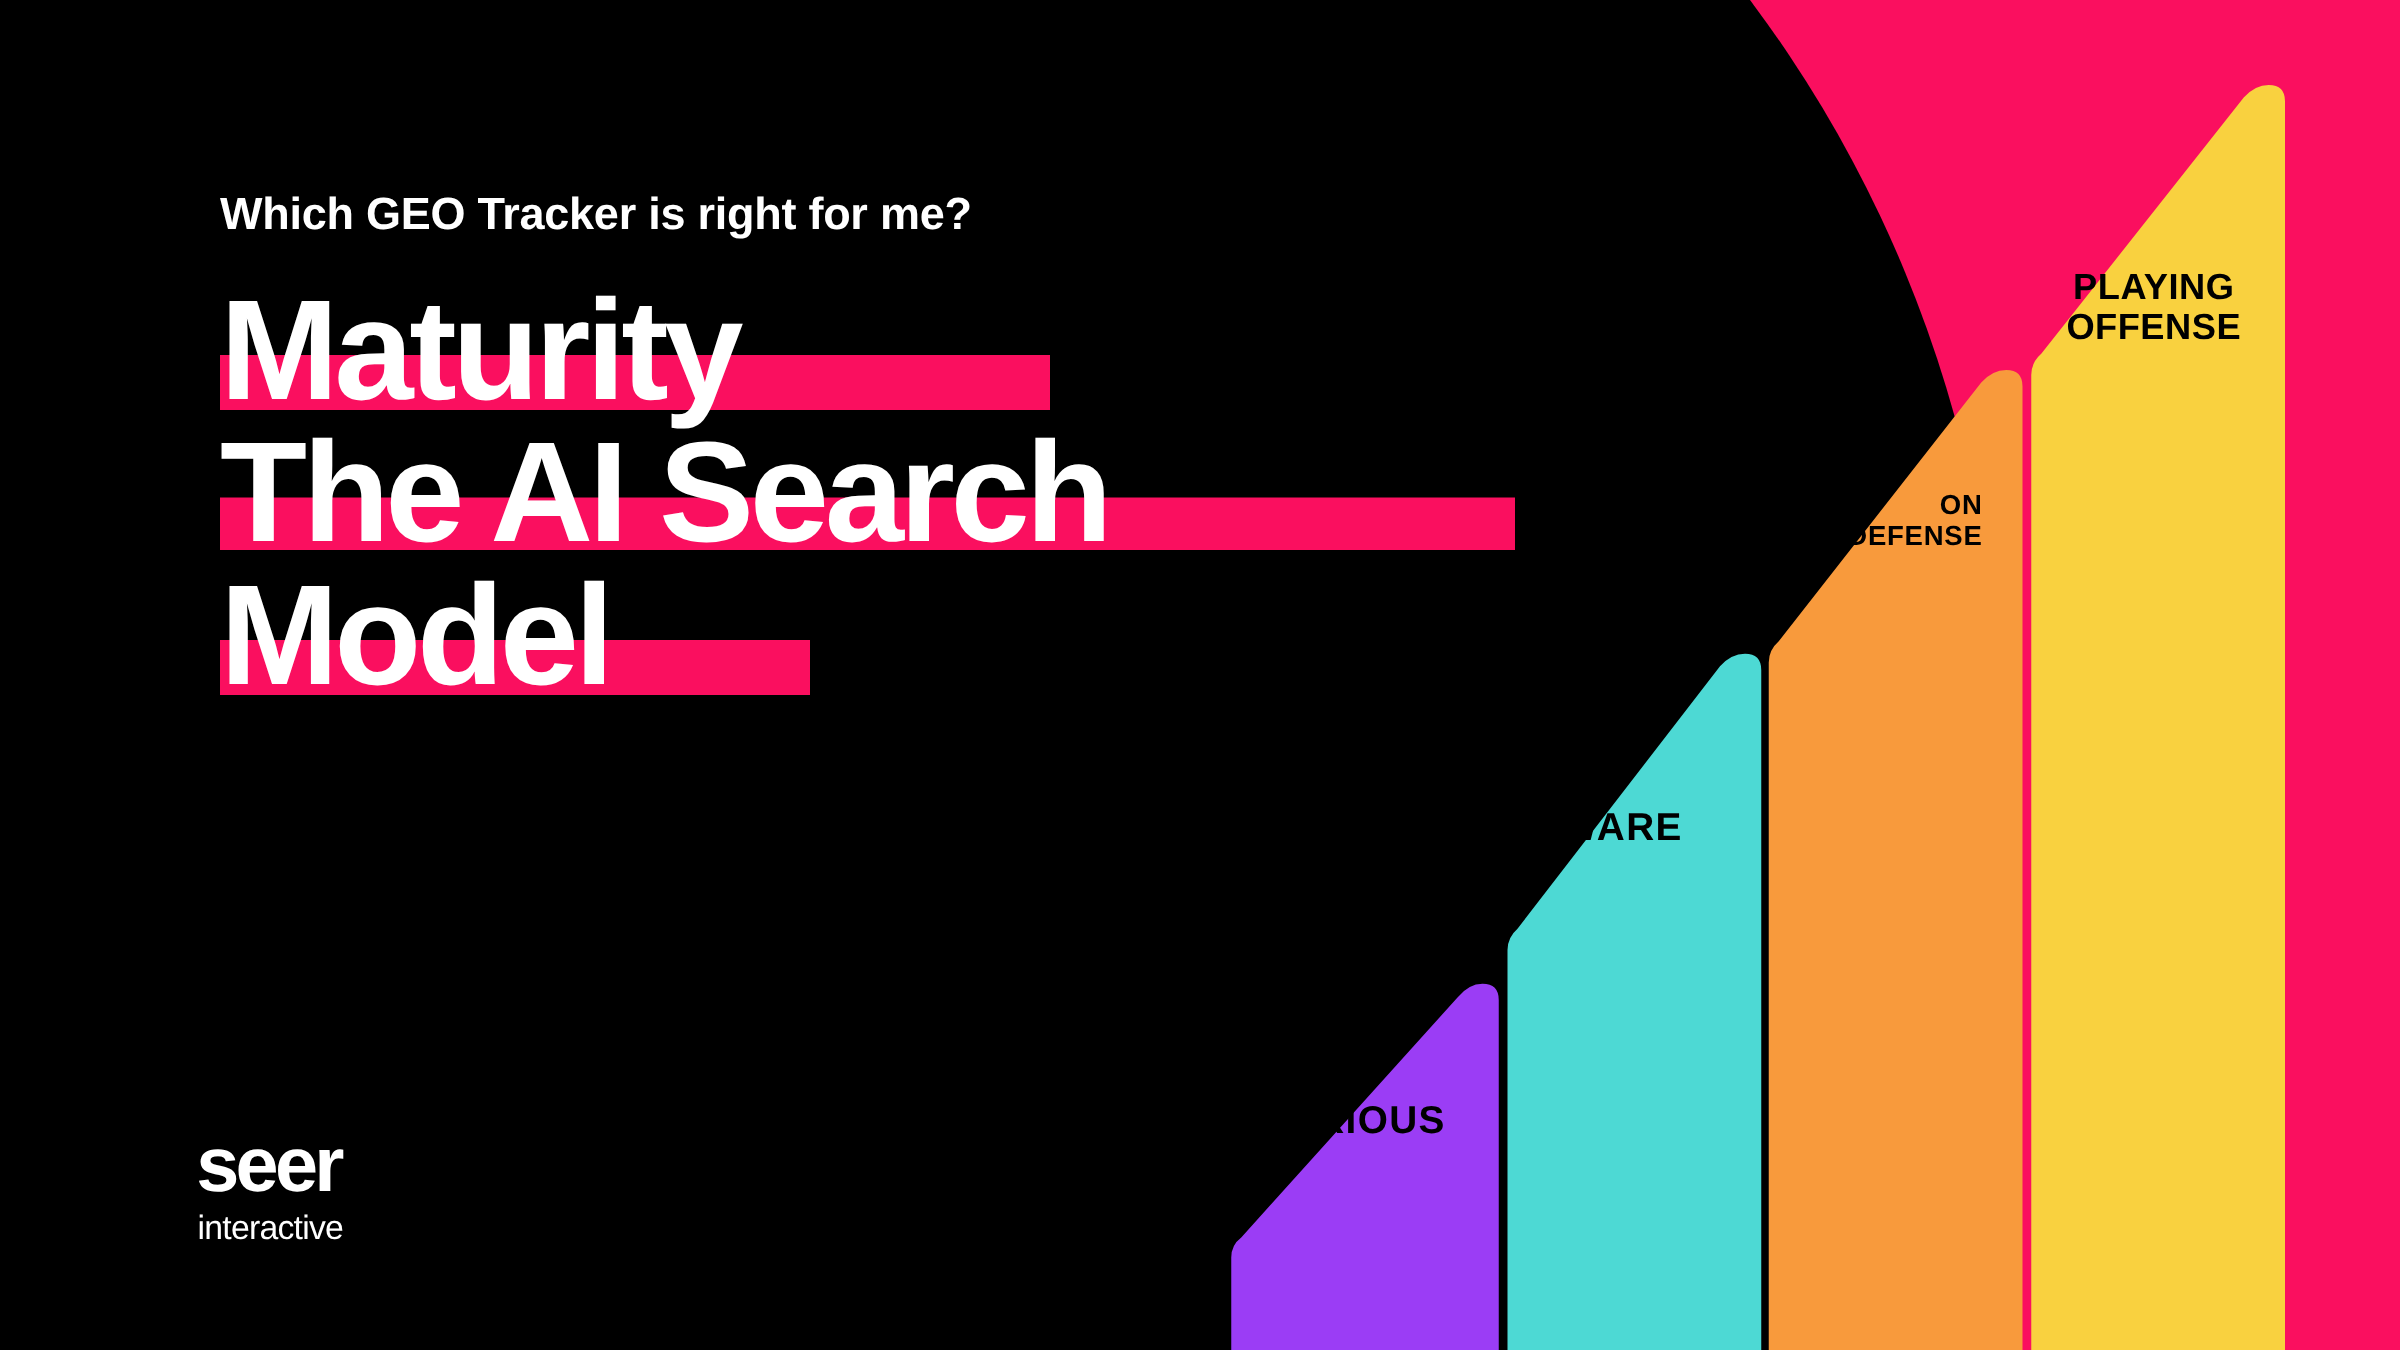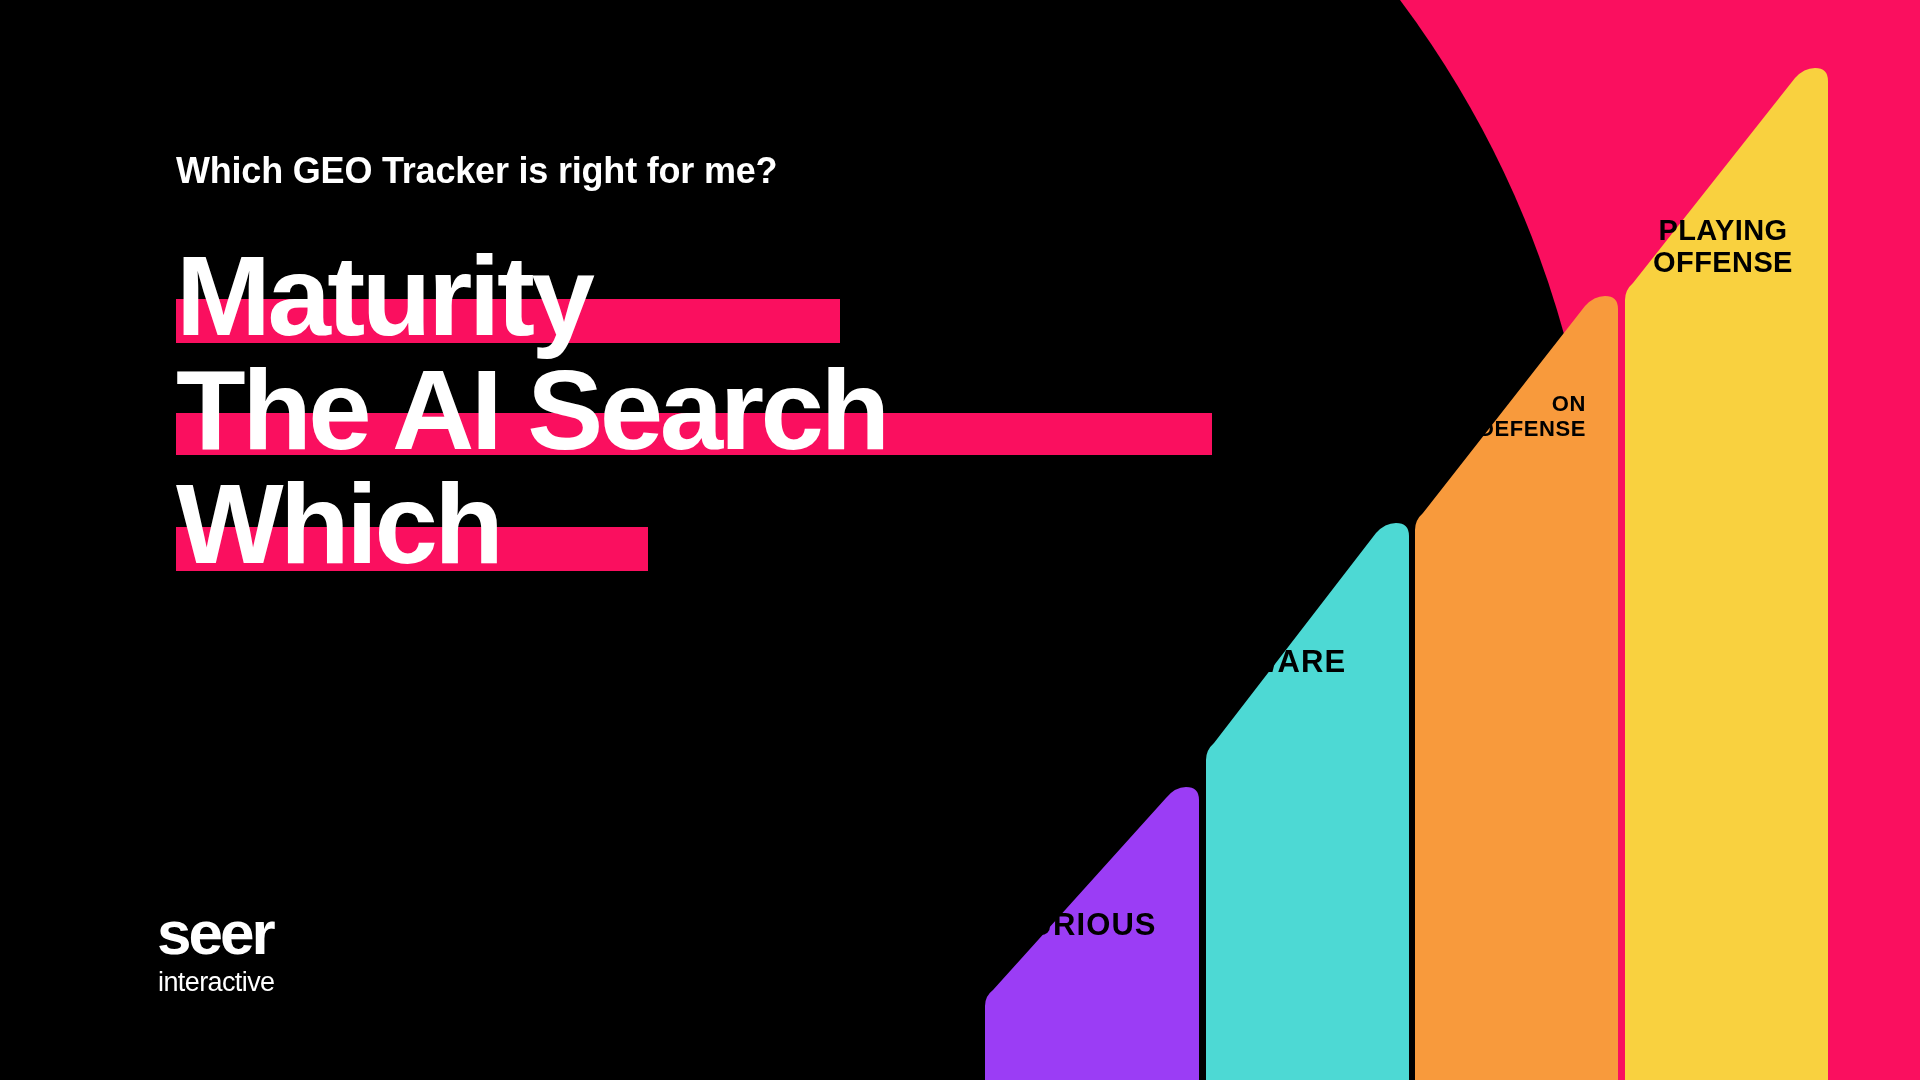--- a/index.html
+++ b/index.html
@@ -44,21 +44,21 @@
     color: #000000;
     font-family: "Liberation Sans", sans-serif;
     font-weight: bold;
     letter-spacing: 0.2px;
     line-height: 1.12;
     white-space: pre-line;
     pointer-events: none;
   }
   .bar-label.lbl-curious {
     left: 1006px;
-    top: 908px;
+    top: 879px;
     font-size: 31px;
     text-align: center;
     letter-spacing: 1.1px;
   }
   .bar-label.lbl-aware {
     left: 1227px;
     top: 645px;
     font-size: 31px;
     text-align: right;
     letter-spacing: 1.1px;
@@ -87,21 +87,21 @@
     top: 150px;
     width: 1060px;
   }
 
   #eyebrow {
     color: #ffffff;
     font-family: "Liberation Sans", sans-serif;
     font-weight: bold;
     font-size: 36px;
     letter-spacing: -0.2px;
-    margin: 0 0 47px 0;
+    margin: 0 0 32px 0;
     white-space: nowrap;
   }
 
   .hl-line {
     position: relative;
     display: block;
     margin: 0;
     height: 114px;
   }
   .hl-bar {
@@ -224,21 +224,21 @@
       <span class="hl-text">Maturity</span>
     </div>
 
     <div class="hl-line line1">
       <span class="hl-bar"></span>
       <span class="hl-text">The AI Search</span>
     </div>
 
     <div class="hl-line line3">
       <span class="hl-bar"></span>
-      <span class="hl-text">Which</span>
+      <span class="hl-text">Model</span>
     </div>
   </div>
 
   <div id="logo">
     <p id="logo-word">seer</p>
     <p id="logo-sub">interactive</p>
   </div>
 
 </div>
 

